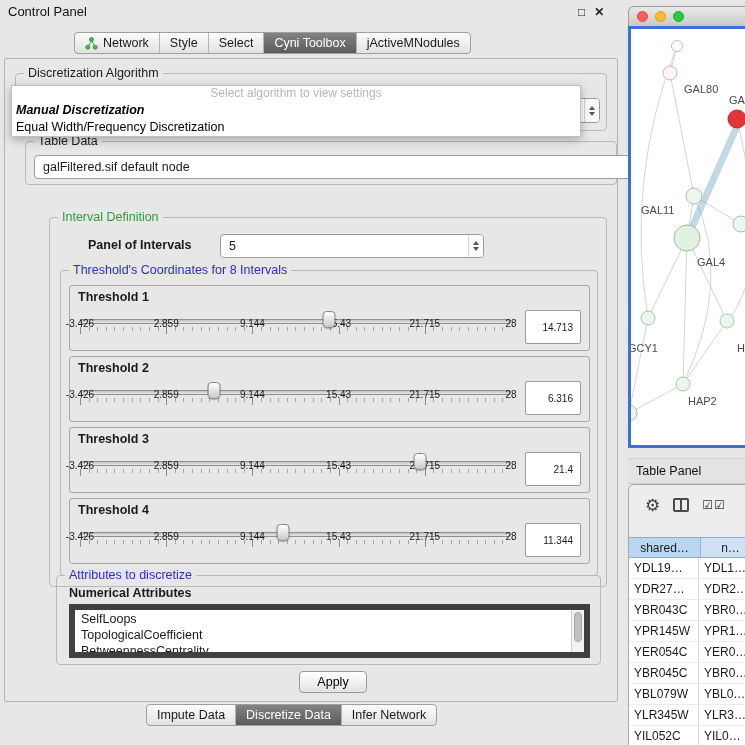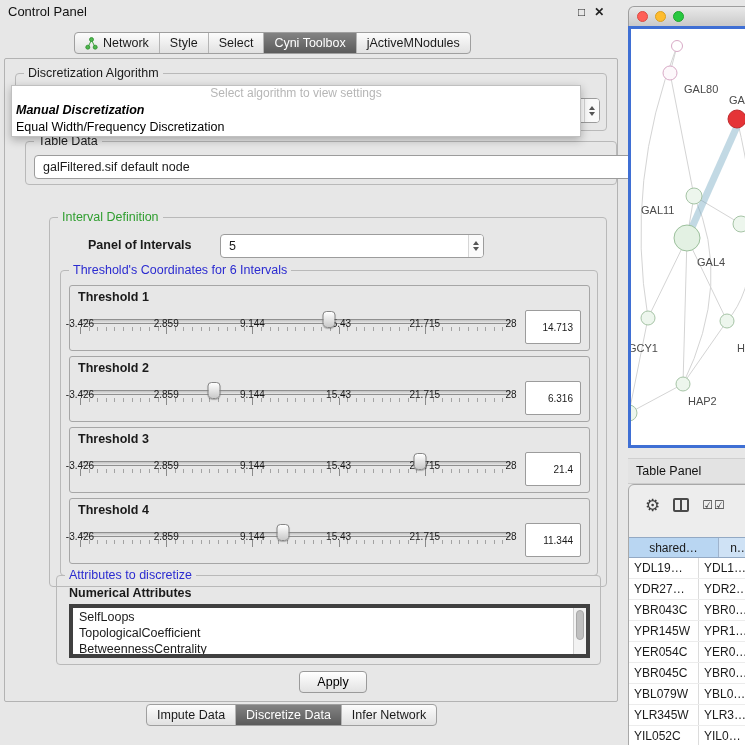--- a/index.html
+++ b/index.html
@@ -66,21 +66,21 @@
   .slider-scale { position:absolute; left:0; right:0; top:12px; height:12px; font-size:10px; color:#1a1a1a; }
   .slider-scale span { position:absolute; transform:translateX(-50%); white-space:nowrap; }
   .slider-scale span:nth-child(1){ left:0%; } .slider-scale span:nth-child(2){ left:20%; }
   .slider-scale span:nth-child(3){ left:40%; } .slider-scale span:nth-child(4){ left:60%; }
   .slider-scale span:nth-child(5){ left:80%; } .slider-scale span:nth-child(6){ left:100%; }
   .thr-value { width:56px; height:34px; background:#fff; border:1px solid #9c9c9c; border-radius:2px;
                font-size:10px; display:flex; align-items:center; justify-content:flex-end; padding-right:7px; }
 
   
   .bold-label { font-weight:bold; font-size:12.5px; position:absolute; }
-  .listbox { position:absolute; background:#fff; border:4px solid #404040; overflow:hidden; }
+  .listbox { position:absolute; background:#fff; border:6px solid #404040; overflow:hidden; }
   .list-items { position:absolute; left:0; top:1px; right:13px; bottom:0; overflow:hidden; }
   .list-item { font-size:12.5px; line-height:16px; padding-left:6px; white-space:nowrap; }
   .vscroll { position:absolute; right:0; top:0; bottom:0; width:13px; background:#f2f2f2; border-left:1px solid #cfcfcf; }
   .vthumb { position:absolute; left:2px; top:2px; width:8px; height:30px; background:#c0c0c0; border:1px solid #a8a8a8; border-radius:4px; }
 
   .btn { position:absolute; background:linear-gradient(#ffffff,#e2e2e2); border:1px solid #9a9a9a;
          border-radius:4px; font-size:12.5px; text-align:center; line-height:20px; }
 
   
   .net-window { position:absolute; left:628px; top:6px; width:134px; height:442px; }
@@ -101,21 +101,21 @@
               background:#ededed; border:1px solid #a8a8a8; border-radius:6px 0 0 0; overflow:hidden; }
   .tp-toolbar { position:absolute; left:0; top:0; right:0; height:40px; display:flex; align-items:center;
                 padding-left:16px; gap:13px; }
   .gear-glyph { font-size:17px; color:#3e3e3e; line-height:17px; }
   .col-icon { width:16px; height:14px; border:2px solid #4a4a4a; border-radius:2px; position:relative; }
   .col-icon::after { content:""; position:absolute; left:5px; top:0; bottom:0; width:2px; background:#4a4a4a; }
   .cb-glyph { font-size:12px; color:#333; letter-spacing:1px; }
   .tp-table { position:absolute; left:0; top:52px; right:0; bottom:0; }
   .tp-hrow { display:flex; height:21px; border-top:1px solid #93a9c4; border-bottom:1px solid #93a9c4; }
   .tp-hcell { font-size:12px; display:flex; align-items:center; justify-content:center; border-right:1px solid #9fb3cc; }
-  .tp-hcell.c1 { width:90px; background:#b9d6f2; }
+  .tp-hcell.c1 { width:72px; background:#b9d6f2; }
   .tp-hcell.c2 { flex:1; background:#cfe2f5; }
   .tp-rows { position:absolute; left:0; right:0; top:21px; bottom:0; overflow:hidden; background:#fff; }
   .tp-row { display:flex; height:21px; border-bottom:1px solid #ececec; background:#fff; }
   .tp-cell { font-size:12px; display:flex; align-items:center; padding-left:5px; border-right:1px solid #dcdcdc; white-space:nowrap; overflow:hidden; }
   .tp-cell.c1 { width:70px; }
   .tp-cell.c2 { flex:1; }
 
   .net-svg text { font-family:"Liberation Sans", sans-serif; }
 </style>
 </head>
@@ -192,21 +192,21 @@
       <span class="bold-label" style="left:38px; top:20px;">Panel of Intervals</span>
       <div class="combo" style="left:170px; top:16px; width:264px; height:24px;">
         <span class="combo-value">5</span>
         <span class="stepper">
             <span class="tri-up"></span>
             <span class="tri-down"></span>
           </span>
       </div>
 
       <div class="group" style="left:10px; top:52px; width:538px; height:306px;">
-        <span class="group-title t-blue">Threshold's Coordinates for 6 Intervals</span>
+        <span class="group-title t-blue">Threshold's Coordinates for 8 Intervals</span>
 
         <div class="thr-block" style="top:14px;">
           <div class="thr-label">Threshold 1</div>
           <div class="thr-row">
             <div class="slider-wrap">
               <div class="slider-track"></div>
               <div class="ticks-minor"></div>
               <div class="ticks-major"></div>
               <div class="slider-scale">
                   <span class="scale-label">-3.426</span>

